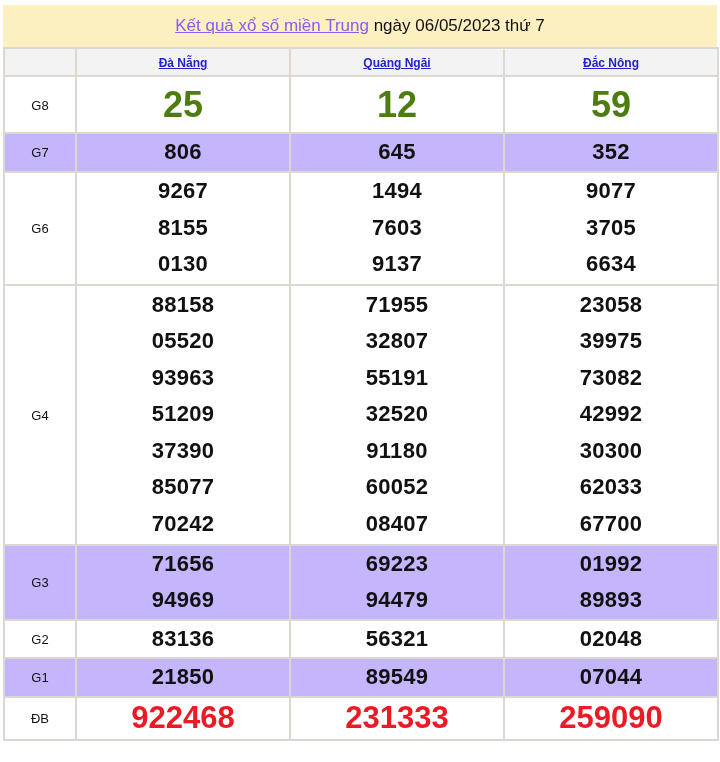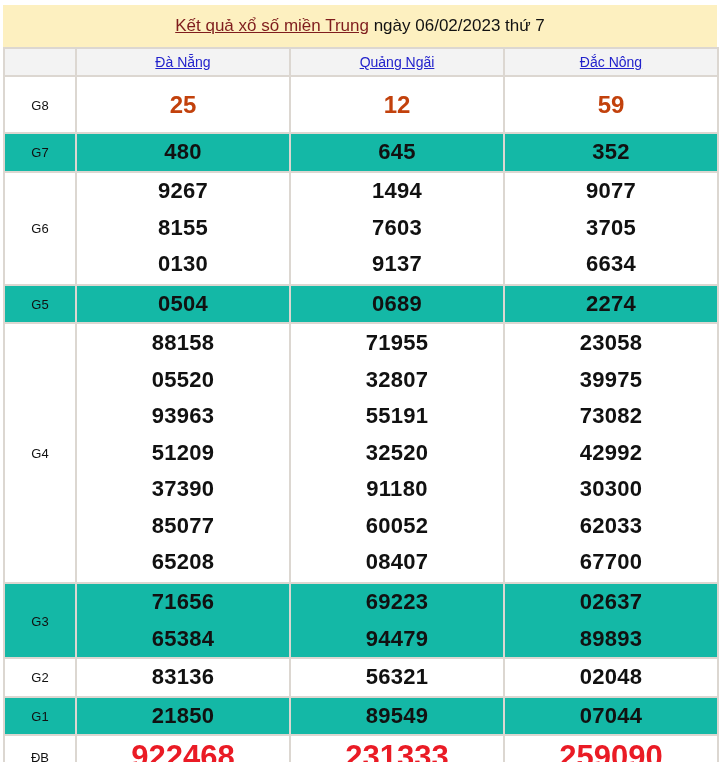--- a/index.html
+++ b/index.html
@@ -3,40 +3,40 @@
 <meta charset="utf-8">
 <style>
   html, body { margin:0; padding:0; background:#ffffff; }
   body { width:720px; height:762px; overflow:hidden; font-family:"Liberation Sans", sans-serif; }
   .wrap { position:absolute; left:3px; top:5px; width:714px; }
   .title-bar {
     height:42px; background:#fdf0c0; text-align:center;
     line-height:42px; font-size:17px; color:#111;
     font-family:"Liberation Sans", sans-serif;
   }
-  .title-link { color:#7f1d1d; text-decoration:underline; cursor:pointer; }
+  .title-link { color:#8b5cf6; text-decoration:underline; cursor:pointer; }
   table { border-collapse:collapse; width:714px; table-layout:fixed; }
   td { border:2px solid #dcd7d1; text-align:center; padding:0; vertical-align:middle; }
   col.c0 { width:72px; }
   col.c1, col.c2, col.c3 { width:214px; }
   .hdr td { background:#f3f3f3; height:26px; }
-  .prov { color:#2222cc; text-decoration:underline; font-weight:normal; font-size:14px; cursor:pointer; }
+  .prov { color:#2222cc; text-decoration:underline; font-weight:bold; font-size:12px; cursor:pointer; }
   .lbl { font-size:13px; color:#111; }
   .num { font-weight:bold; font-size:22px; color:#111; line-height:36.5px; letter-spacing:0.3px; }
-  .red-sm { color:#c2410c; font-weight:bold; font-size:24px; line-height:42px; }
+  .red-sm { color:#4d7c0f; font-weight:bold; font-size:36px; line-height:42px; }
   .red-lg { color:#ea1b25; font-weight:bold; font-size:31px; line-height:40px; }
-  .alt td { background:#14b8a6; }
+  .alt td { background:#c4b5fd; }
   .white td { background:#ffffff; }
 </style>
 </head>
 <body>
 
 <div class="wrap">
   <div class="title-bar">
-    <span class="title-link">Kết quả xổ số miền Trung</span><span> ngày 06/02/2023 thứ 7</span>
+    <span class="title-link">Kết quả xổ số miền Trung</span><span> ngày 06/05/2023 thứ 7</span>
   </div>
   <table>
     <colgroup>
         <col class="c0">
         <col class="c1">
         <col class="c2">
         <col class="c3">
       </colgroup>
     <tbody id="tbody">
       <tr class="hdr">
@@ -53,21 +53,21 @@
           <td>
             <div class="red-sm">12</div>
           </td>
           <td>
             <div class="red-sm">59</div>
           </td>
         </tr>
         <tr class="alt" style="height: 37px;">
           <td><span class="lbl">G7</span></td>
           <td>
-            <div class="num">480</div>
+            <div class="num">806</div>
           </td>
           <td>
             <div class="num">645</div>
           </td>
           <td>
             <div class="num">352</div>
           </td>
         </tr>
         <tr class="white" style="height: 113px;">
           <td><span class="lbl">G6</span></td>
@@ -80,42 +80,30 @@
             <div class="num">1494</div>
             <div class="num">7603</div>
             <div class="num">9137</div>
           </td>
           <td>
             <div class="num">9077</div>
             <div class="num">3705</div>
             <div class="num">6634</div>
           </td>
         </tr>
-        <tr class="alt" style="height: 38px;">
-          <td><span class="lbl">G5</span></td>
-          <td>
-            <div class="num">0504</div>
-          </td>
-          <td>
-            <div class="num">0689</div>
-          </td>
-          <td>
-            <div class="num">2274</div>
-          </td>
-        </tr>
         <tr class="white" style="height: 260px;">
           <td><span class="lbl">G4</span></td>
           <td>
             <div class="num">88158</div>
             <div class="num">05520</div>
             <div class="num">93963</div>
             <div class="num">51209</div>
             <div class="num">37390</div>
             <div class="num">85077</div>
-            <div class="num">65208</div>
+            <div class="num">70242</div>
           </td>
           <td>
             <div class="num">71955</div>
             <div class="num">32807</div>
             <div class="num">55191</div>
             <div class="num">32520</div>
             <div class="num">91180</div>
             <div class="num">60052</div>
             <div class="num">08407</div>
           </td>
@@ -126,28 +114,28 @@
             <div class="num">42992</div>
             <div class="num">30300</div>
             <div class="num">62033</div>
             <div class="num">67700</div>
           </td>
         </tr>
         <tr class="alt" style="height: 73px;">
           <td><span class="lbl">G3</span></td>
           <td>
             <div class="num">71656</div>
-            <div class="num">65384</div>
+            <div class="num">94969</div>
           </td>
           <td>
             <div class="num">69223</div>
             <div class="num">94479</div>
           </td>
           <td>
-            <div class="num">02637</div>
+            <div class="num">01992</div>
             <div class="num">89893</div>
           </td>
         </tr>
         <tr class="white" style="height: 38px;">
           <td><span class="lbl">G2</span></td>
           <td>
             <div class="num">83136</div>
           </td>
           <td>
             <div class="num">56321</div>

